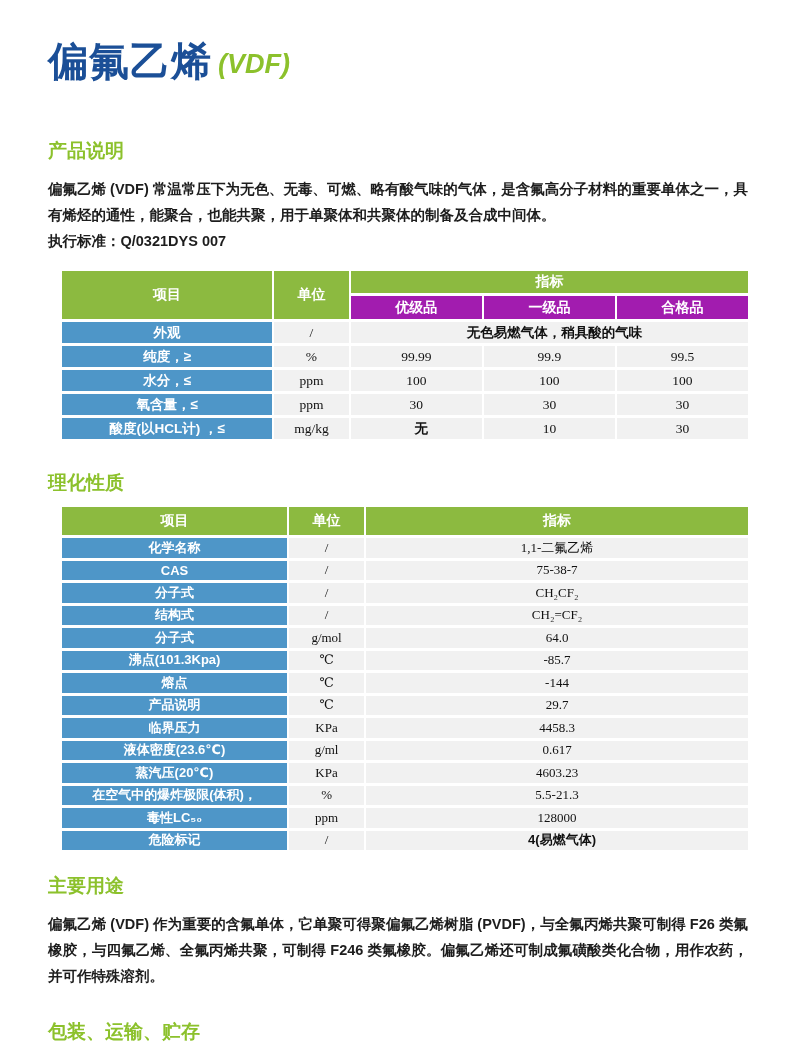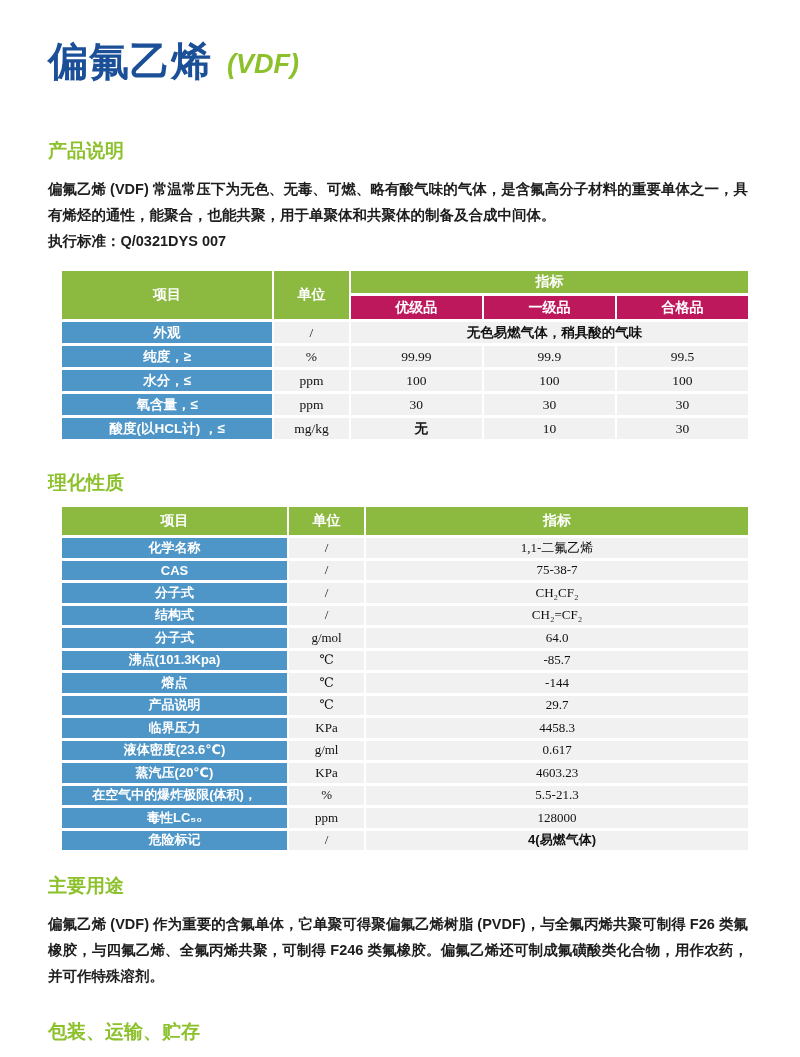--- a/index.html
+++ b/index.html
@@ -5,36 +5,36 @@
   * { margin:0; padding:0; box-sizing:border-box; }
   html,body { background:#ffffff; }
   body {
     width:800px; height:1057px; overflow:hidden;
     font-family:"Liberation Sans","DejaVu Sans",sans-serif;
     color:#1d1d1d;
   }
   .page { padding:40px 52px 0 48px; }
 
   
-  .title-row { display:flex; align-items:flex-end; gap:15px; margin-bottom:56px; }
+  .title-row { display:flex; align-items:flex-end; gap:6px; margin-bottom:56px; }
   .main-title { font-size:40px; font-weight:bold; color:#1b4f97; letter-spacing:1px; line-height:1.05; }
   .title-suffix { font-size:27px; font-weight:bold; font-style:italic; color:#8cc12c; padding-bottom:2px; }
 
   
   .sec-heading { font-size:19px; font-weight:bold; color:#8cc12c; margin-bottom:12px; }
 
   
   .body-text { font-size:14.5px; font-weight:bold; line-height:26px; color:#1d1d1d; text-align:justify; }
   .std-line  { font-size:14.5px; font-weight:bold; line-height:26px; color:#1d1d1d; }
 
   
   table { border-collapse:separate; border-spacing:2px 3px; width:calc(100% - 10px); margin-left:12px; table-layout:fixed; }
   th, td { text-align:center; vertical-align:middle; }
   .hdr    { background:#8cba40; color:#ffffff; font-size:14px; font-weight:bold; height:22px; }
-  .subhdr { background:#be185d; color:#ffffff; font-size:14px; font-weight:bold; height:23px; }
+  .subhdr { background:#a21caf; color:#ffffff; font-size:14px; font-weight:bold; height:23px; }
   .rowlbl { background:#4e96c8; color:#ffffff; font-size:13.5px; font-weight:bold; height:21px;margin-left:36px; }
   .cell   { background:#f1f1f1; color:#111; font-size:13.5px; font-family:"Liberation Serif","DejaVu Serif",serif; height:21px; }
   .cell-cn{ background:#f1f1f1; color:#111; font-size:13.5px; font-weight:bold; font-family:"Liberation Sans","DejaVu Sans",sans-serif;padding-left:10px; }
   .spec-table { margin-bottom:28px; }
   .phys-table { margin-bottom:20px; }
   .phys-table .hdr { height:28px; }
   .phys-table .rowlbl, .phys-table .cell { height:19.5px; font-size:13px; }
   .sect { margin-bottom:24px; }
   .sect-tight { margin-bottom:14px; }
 </style>

